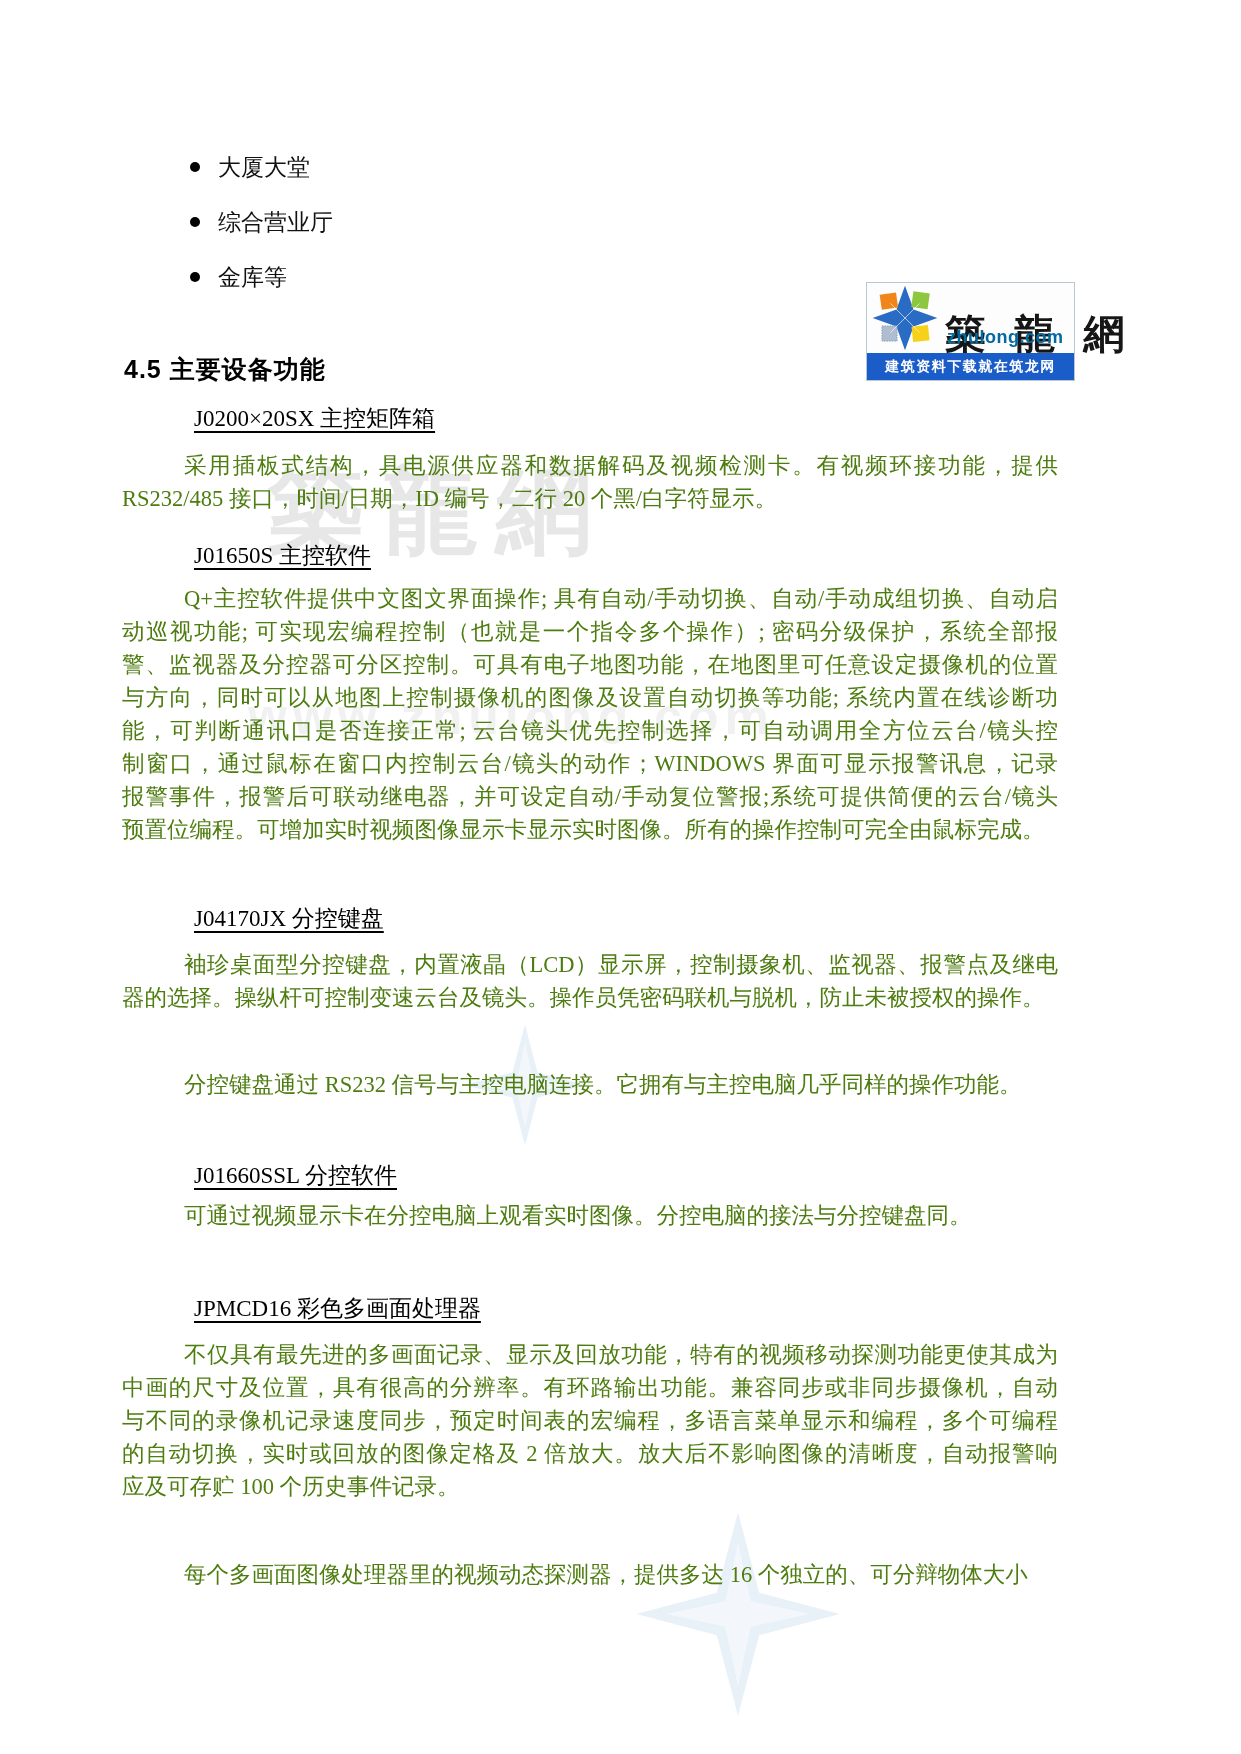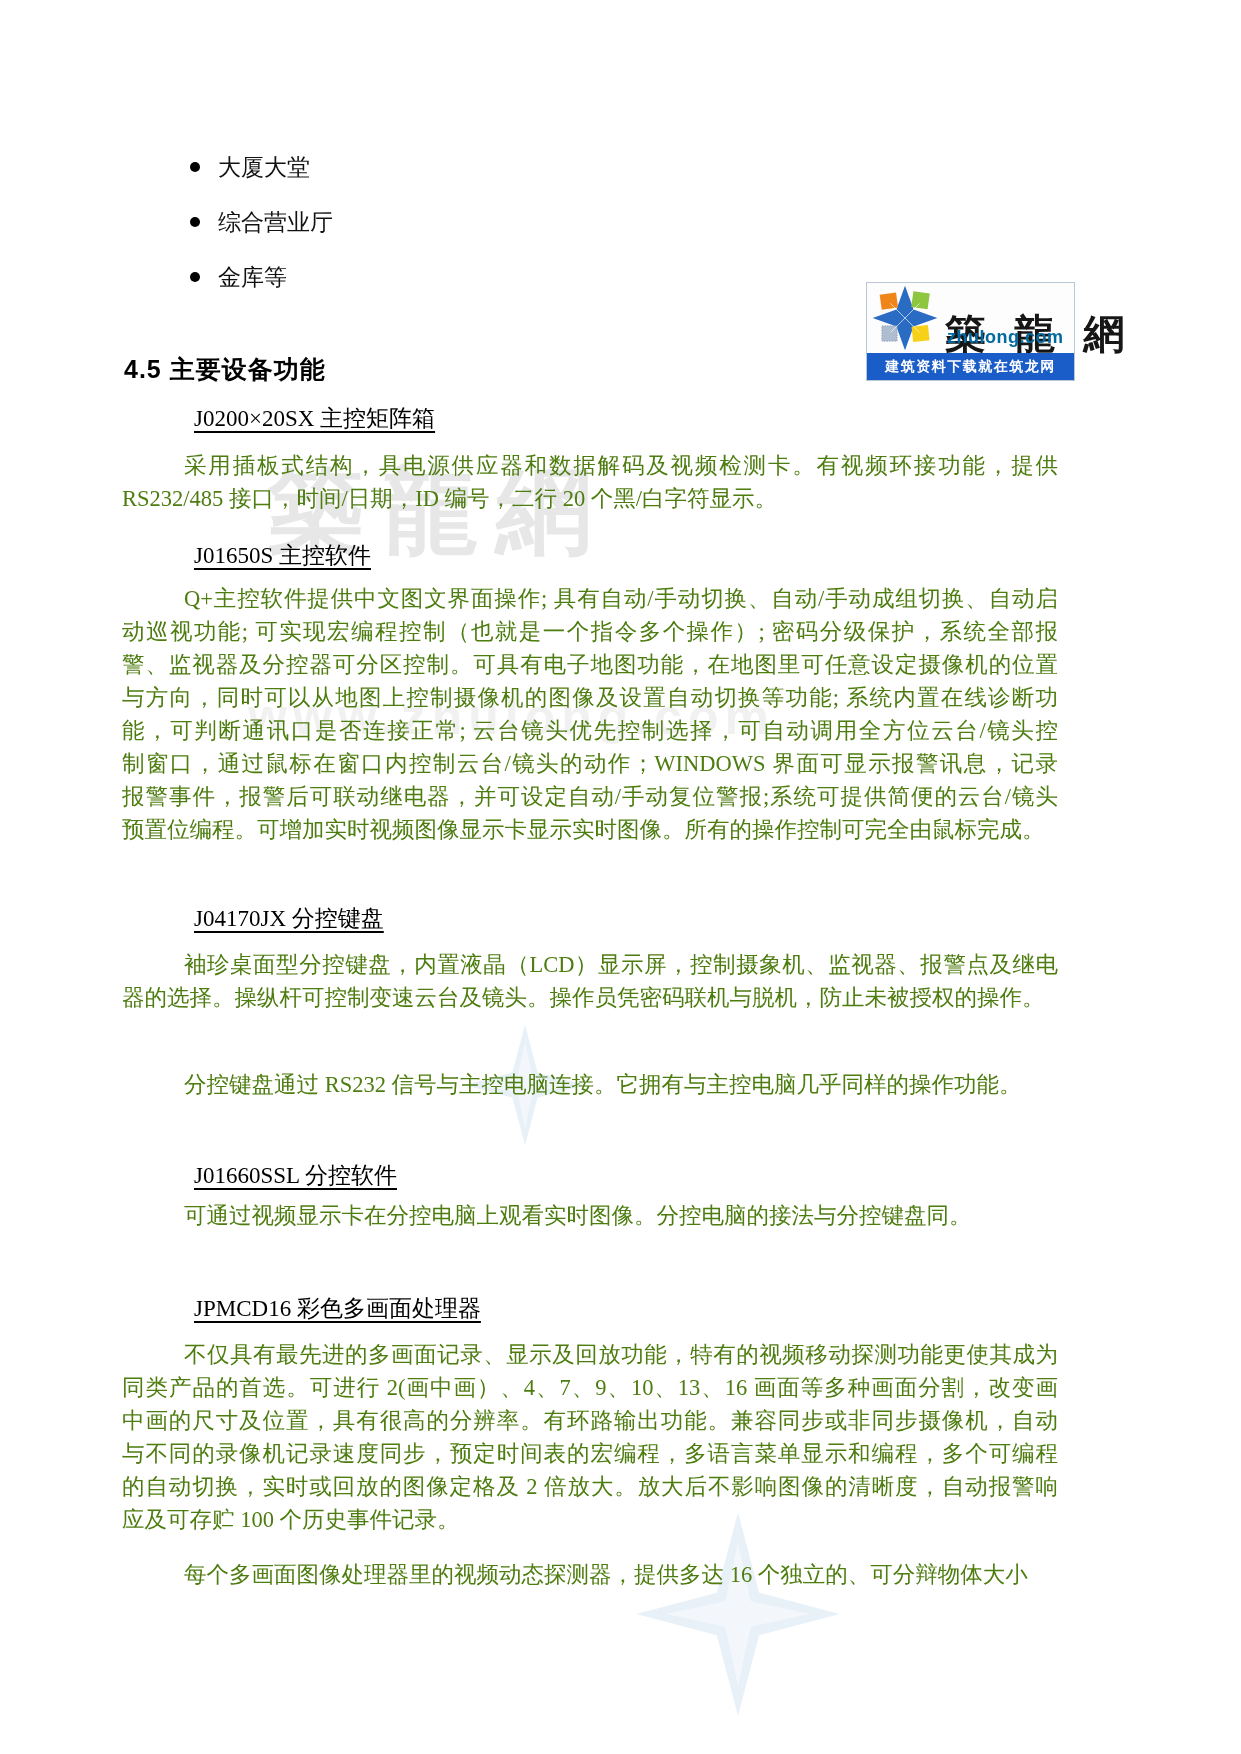--- a/index.html
+++ b/index.html
@@ -134,21 +134,20 @@
       <div class="para" style="top: 1068px;">
         <div class="line">分控键盘通过 RS232 信号与主控电脑连接。它拥有与主控电脑几乎同样的操作功能。</div>
       </div>
       <div class="sec-heading" style="top: 1161px;">J01660SSL 分控软件</div>
       <div class="para" style="top: 1199px;">
         <div class="line">可通过视频显示卡在分控电脑上观看实时图像。分控电脑的接法与分控键盘同。</div>
       </div>
       <div class="sec-heading" style="top: 1294px;">JPMCD16 彩色多画面处理器</div>
       <div class="para" style="top: 1338px;">
         <div class="line full">不仅具有最先进的多画面记录、显示及回放功能，特有的视频移动探测功能更使其成为</div>
-        <div class="line full">同类产品的首选。可进行 2(画中画）、4、7、9、10、13、16 画面等多种画面分割，改变画</div>
         <div class="line full">中画的尺寸及位置，具有很高的分辨率。有环路输出功能。兼容同步或非同步摄像机，自动</div>
         <div class="line full">与不同的录像机记录速度同步，预定时间表的宏编程，多语言菜单显示和编程，多个可编程</div>
         <div class="line full">的自动切换，实时或回放的图像定格及 2 倍放大。放大后不影响图像的清晰度，自动报警响</div>
         <div class="line">应及可存贮 100 个历史事件记录。</div>
       </div>
       <div class="para" style="top: 1558px;">
         <div class="line">每个多画面图像处理器里的视频动态探测器，提供多达 16 个独立的、可分辩物体大小</div>
       </div>
     </div>
 

